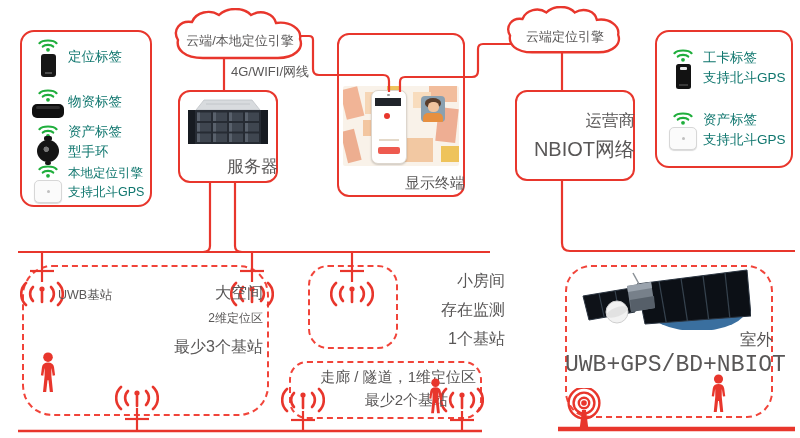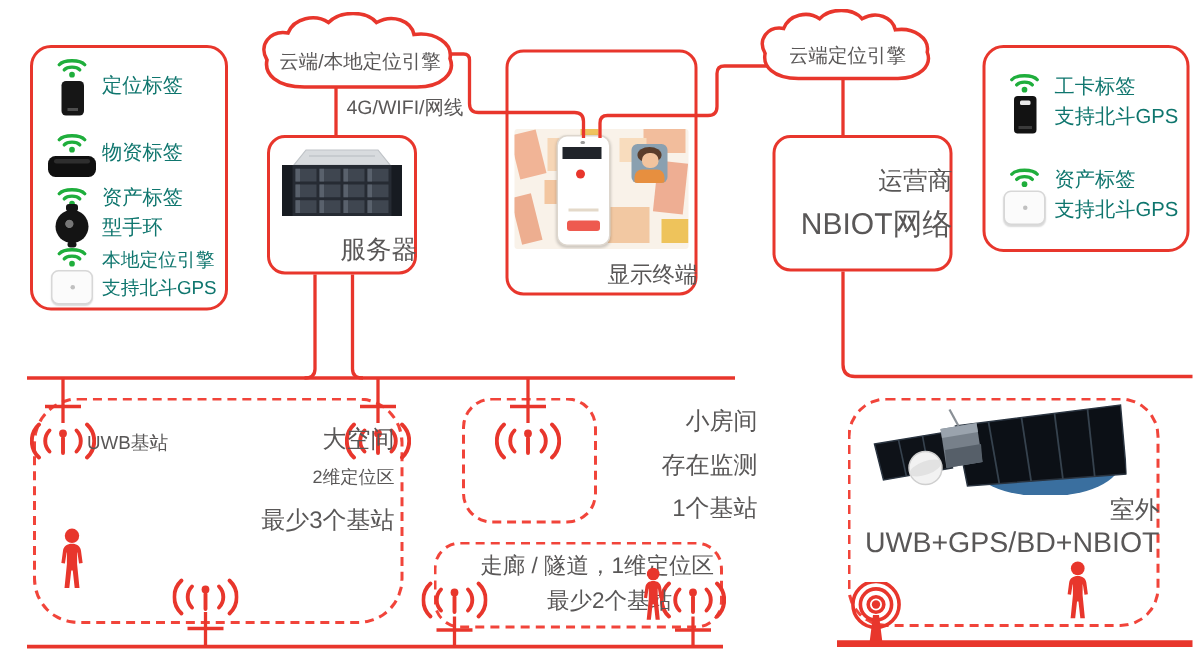--- a/index.html
+++ b/index.html
@@ -311,21 +311,21 @@
       <line x1="36" y1="22.6" x2="40.4" y2="46.6"></line>
     </g>
     <polygon points="48,18 72,14 76,40 52,44" fill="#77808a"></polygon>
     <polygon points="48,18 72,14 73,20 49,24" fill="#9aa3ad"></polygon>
     <polygon points="51,32 75,28 76,40 52,44" fill="#565f69"></polygon>
     <line x1="60" y1="16" x2="54" y2="5" stroke="#8a9096" stroke-width="1.5"></line>
     <circle cx="38" cy="44" r="11" fill="#f2f2f2" stroke="#cfcfcf" stroke-width="1"></circle>
     <ellipse cx="38" cy="44" rx="11" ry="4.5" fill="#e2e2e2" transform="rotate(-20 38 44)"></ellipse>
   </svg>
   <div class="lbl c" style="left:565px; top:329px; width:208px; font-size:16.5px;">室外</div>
-  <div class="lbl c" style="left:565px; top:352px; width:208px; font-size:19px;">UWB+GPS/BD+NBIOT</div>
+  <div class="lbl c" style="left:565px; top:352px; width:208px; font-size:23px;font-family:Liberation Mono, monospace;">UWB+GPS/BD+NBIOT</div>
   <svg class="content" style="left:563px; top:388px;" width="46" height="42" viewBox="0 0 46 42">
     <g stroke="#e8362c" stroke-width="2.4" fill="none">
       <circle cx="21" cy="15" r="5.2"></circle>
         <circle cx="21" cy="15" r="10.4"></circle>
         <circle cx="21" cy="15" r="15.4"></circle>
     </g>
     <circle cx="21" cy="15" r="2.8" fill="#e8362c"></circle>
     <polygon points="16.5,42 25.5,42 23,22 19,22" fill="#e8362c"></polygon>
   </svg>
 

